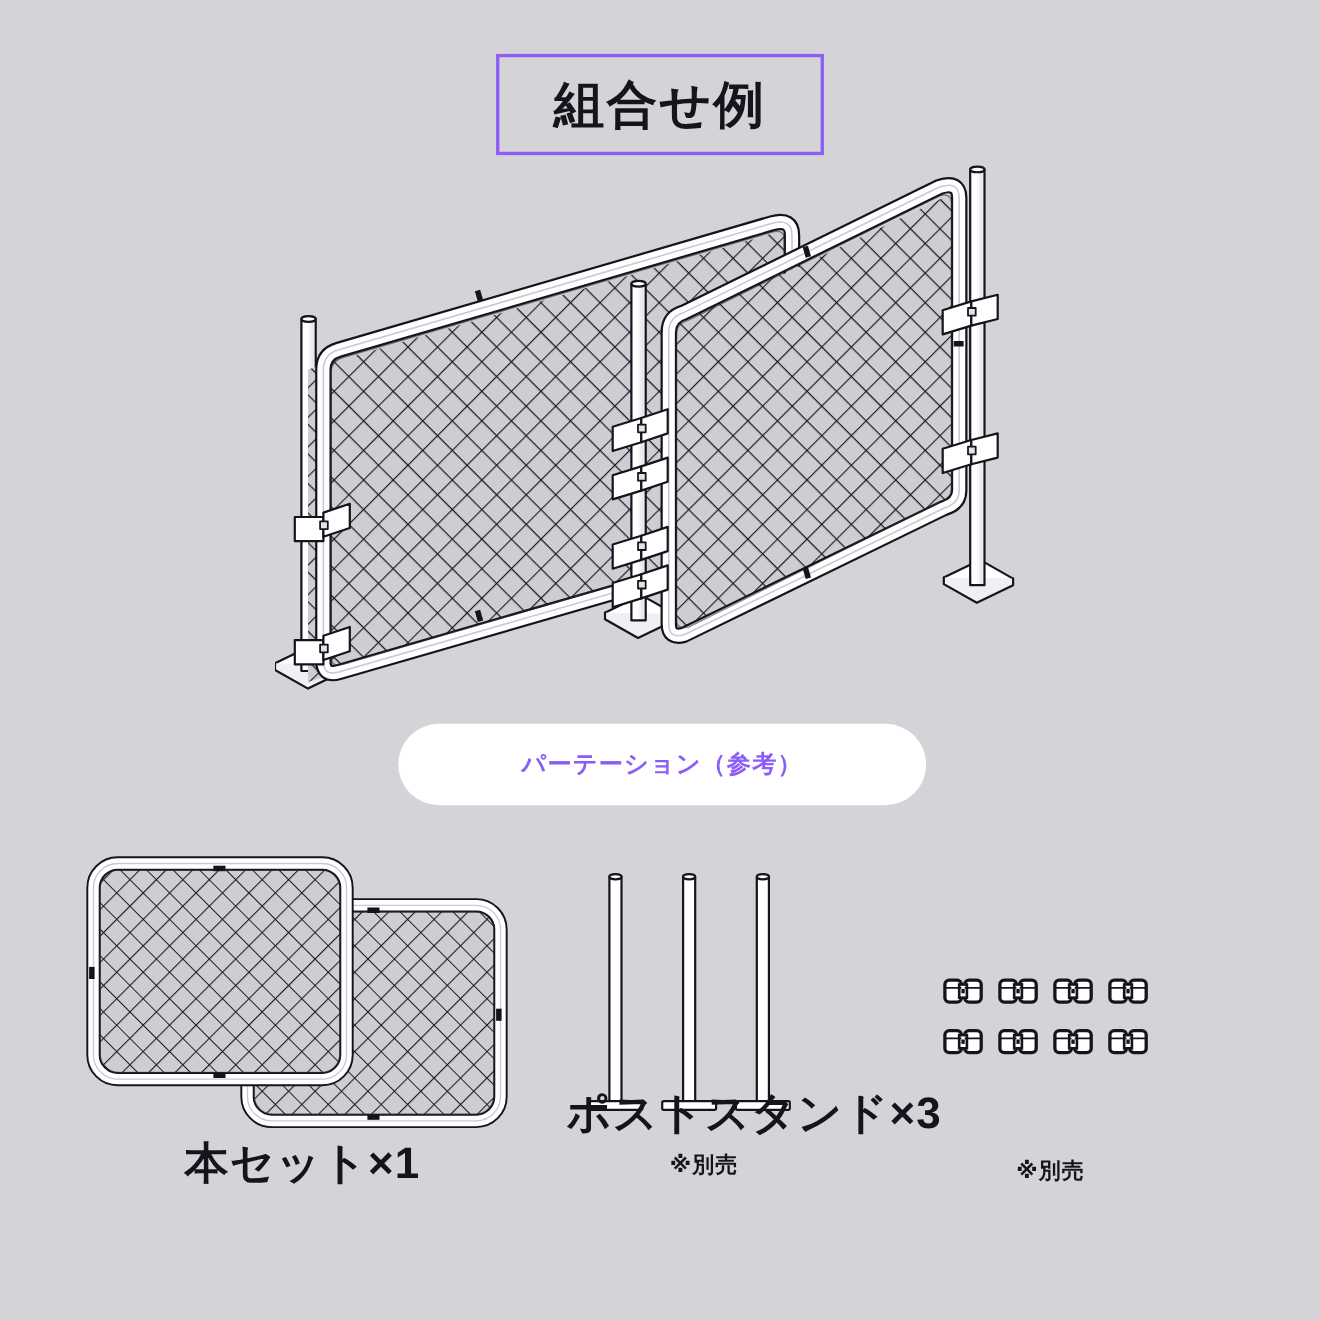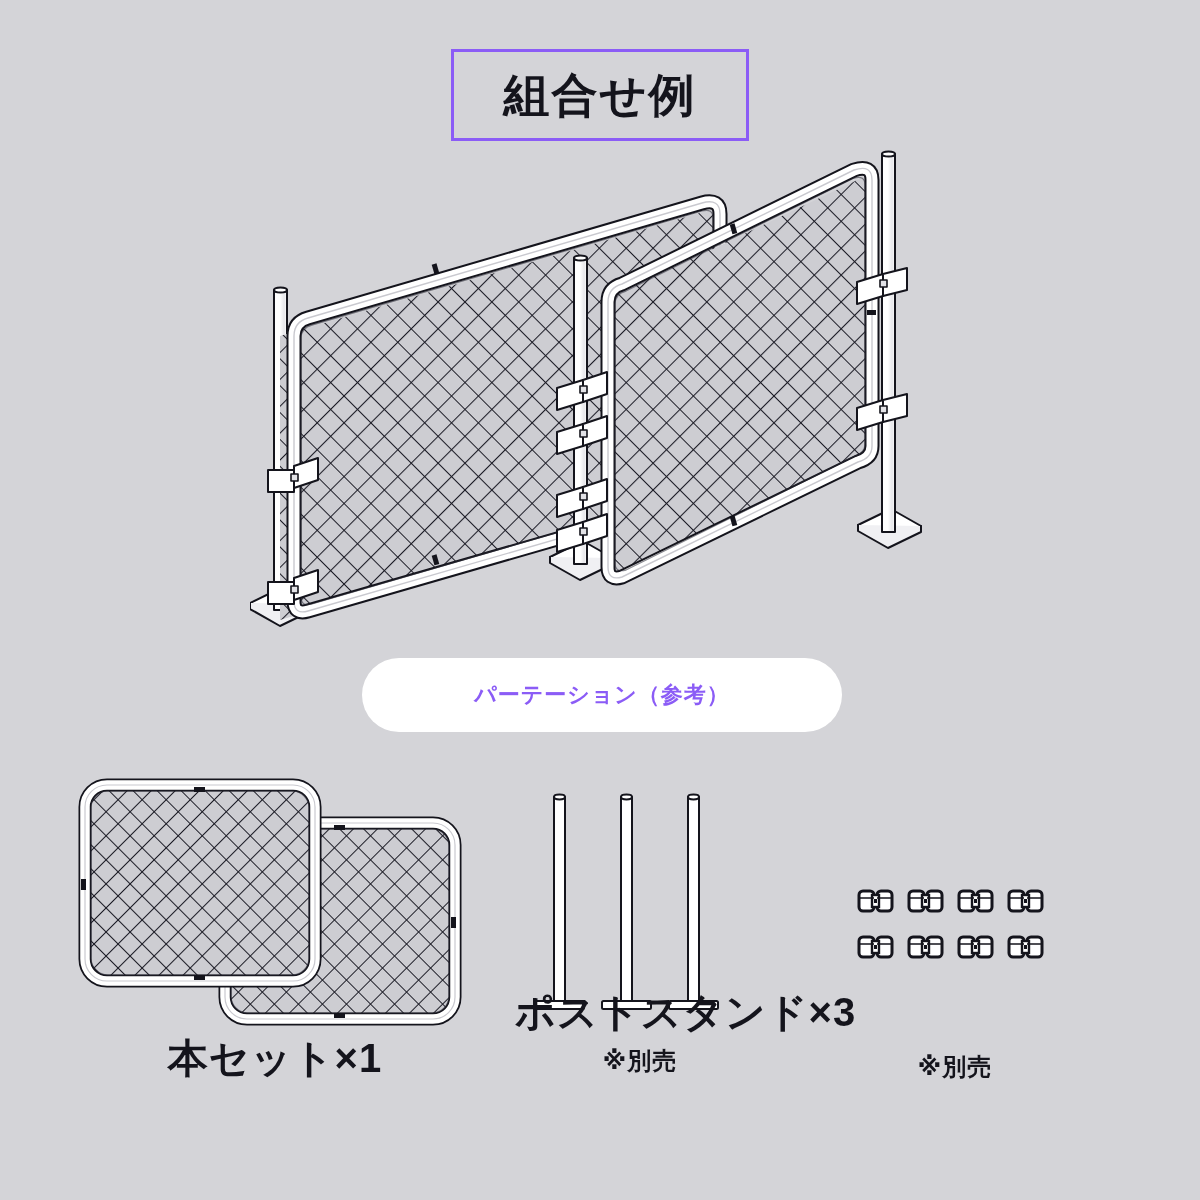--- a/index.html
+++ b/index.html
@@ -81,21 +81,21 @@
     display: block;
     font-size: 40px;
     font-weight: 700;
     letter-spacing: 1px;
     color: #14141c;
     white-space: nowrap;
   }
   .caption .sub {
     display: block;
     margin-top: 17px;
-    font-size: 24px;
+    font-size: 20px;
     font-weight: 700;
     letter-spacing: 1px;
     color: #14141c;
     white-space: nowrap;
   }
   #caption-set    { left: 95px;  top: 1038px; width: 360px; }
   #caption-post   { left: 515px; top: 992px; width: 250px; }
   #caption-joint  { left: 830px; top: 1038px; width: 250px; }
 </style>
 </head>

